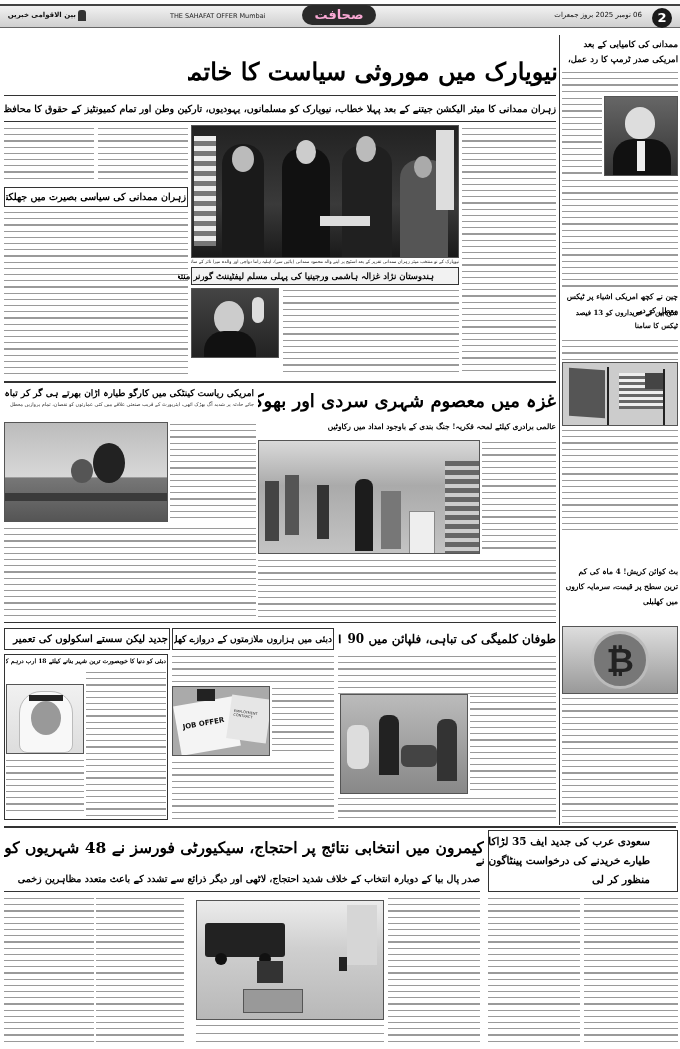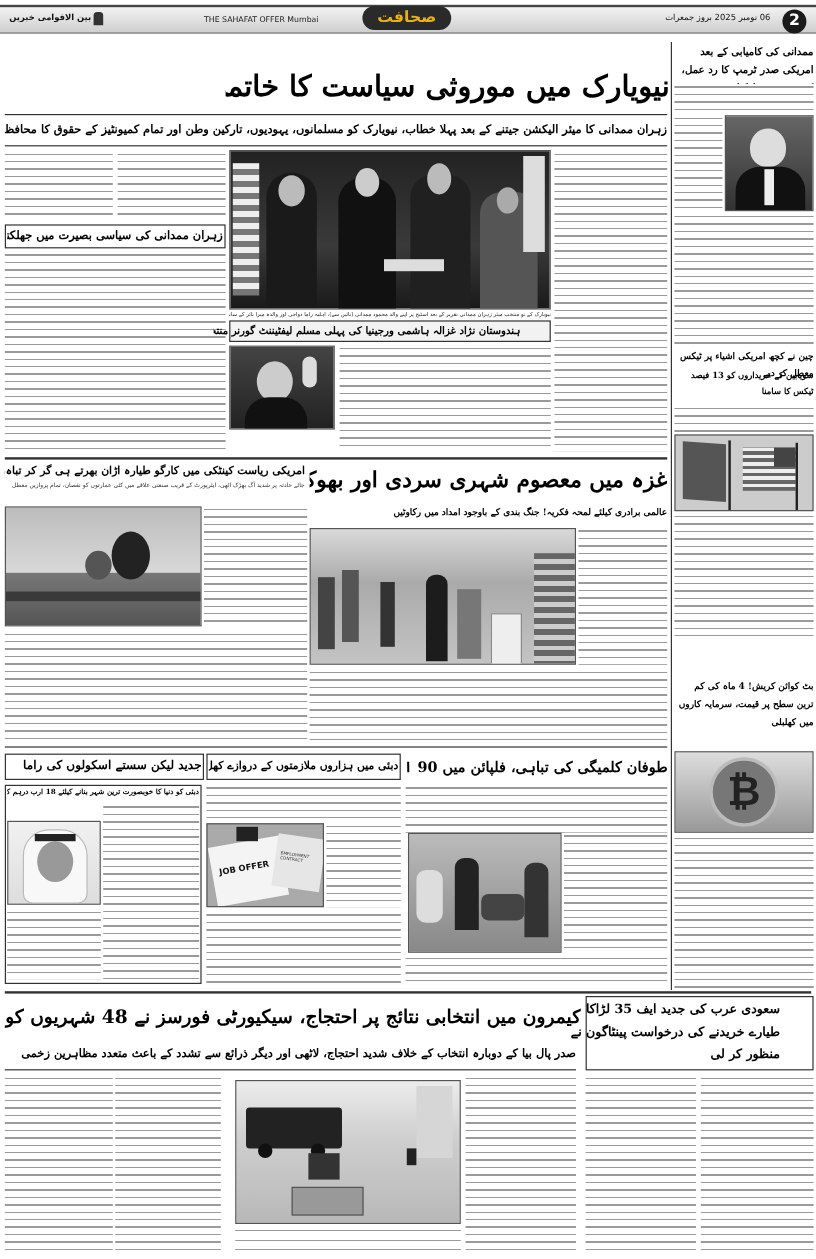--- a/index.html
+++ b/index.html
@@ -1,21 +1,21 @@
 <!DOCTYPE html>
 <html><head>
 <meta charset="utf-8">
 <style>
 *{box-sizing:border-box;margin:0;padding:0}
 html,body{width:680px;height:1049px;background:#fff;overflow:hidden}
 body{font-family:"DejaVu Sans",sans-serif;color:#111;position:relative}
 .abs{position:absolute}
 .rtl{direction:rtl;text-align:right}
 .topbar{left:0;top:4px;width:680px;height:24px;border-top:2px solid #444;border-bottom:1px solid #666;background:linear-gradient(#f2f2f2,#cfcfcf)}
-.masthead-logo{left:302px;top:5px;width:74px;height:20px;background:#2a2a2a;border-radius:12px;color:#eab308;font-size:13px;font-weight:bold;text-align:center;line-height:20px}
+.masthead-logo{left:302px;top:5px;width:74px;height:20px;background:#2a2a2a;border-radius:12px;color:#f9a8d4;font-size:13px;font-weight:bold;text-align:center;line-height:20px}
 .page-num{left:652px;top:8px;width:20px;height:20px;border-radius:50%;background:#1a1a1a;color:#fff;font-size:13px;font-weight:bold;text-align:center;line-height:20px}
 .hl{font-family:"DejaVu Serif",serif;font-weight:bold;color:#000;white-space:nowrap;overflow:hidden}
 .photo{background:#888;overflow:hidden;border:1px solid #555}
 .box{border:1px solid #333}
 .rule{background:#333}
 .cap{font-size:4.5px;color:#222;direction:rtl;text-align:center;white-space:nowrap;overflow:hidden}
 .lines{background:repeating-linear-gradient(#fff 0 2px,#9a9a9a 2px 3.2px,#fff 3.2px 6.2px)}
 </style>
 </head>
 <body>
@@ -112,21 +112,21 @@
   <div class="abs" style="left:96px;top:38px;width:18px;height:72px;background:#1c1c1c;border-radius:8px 8px 0 0"></div>
   <div class="abs" style="left:122px;top:50px;width:20px;height:58px;background:#777"></div>
   <div class="abs" style="left:150px;top:70px;width:26px;height:44px;background:#eee;border:1px solid #888"></div>
   <div class="abs" style="left:186px;top:20px;width:36px;height:94px;background:repeating-linear-gradient(#666 0 5px,#ccc 5px 9px)"></div>
 </div>
 <div class="abs lines" style="left:482px;top:440px;width:74px;height:114px"></div>
 <div class="abs lines" style="left:258px;top:558px;width:298px;height:60px"></div>
 
 <div class="abs rule" style="left:4px;top:622px;width:552px;height:1px"></div>
 <div class="abs box" style="left:4px;top:628px;width:166px;height:22px"></div>
-<div class="abs hl rtl" style="left:6px;top:630px;width:162px;font-size:10px;line-height:18px">جدید لیکن سستے اسکولوں کی راما</div>
+<div class="abs hl rtl" style="left:6px;top:630px;width:162px;font-size:10px;line-height:18px">جدید لیکن سستے اسکولوں کی تعمیر</div>
 <div class="abs box" style="left:172px;top:628px;width:162px;height:22px"></div>
 <div class="abs hl rtl" style="left:174px;top:630px;width:158px;font-size:9px;line-height:18px">دبئی میں ہزاروں ملازمتوں کے دروازے کھل گئے</div>
 <div class="abs hl rtl" style="left:338px;top:630px;width:218px;font-size:12px;line-height:18px">طوفان کلمیگی کی تباہی، فلپائن میں 90 افراد ہلاک</div>
 
 <div class="abs box" style="left:4px;top:654px;width:164px;height:166px"></div>
 <div class="abs hl rtl" style="left:6px;top:656px;width:160px;font-size:6px;line-height:10px;white-space:nowrap">دبئی کو دنیا کا خوبصورت ترین شہر بنانے کیلئے 18 ارب درہم کا منصوبہ منظور</div>
 <div class="abs photo" style="left:6px;top:684px;width:78px;height:70px;background:linear-gradient(#f1f1f1,#ddd)">
   <div class="abs" style="left:12px;top:6px;width:54px;height:62px;background:#f8f8f8;border-radius:22px 22px 8px 8px;border:1px solid #bbb"></div>
   <div class="abs" style="left:24px;top:16px;width:30px;height:34px;background:#999;border-radius:50%"></div>
   <div class="abs" style="left:22px;top:10px;width:34px;height:6px;background:#222"></div>

